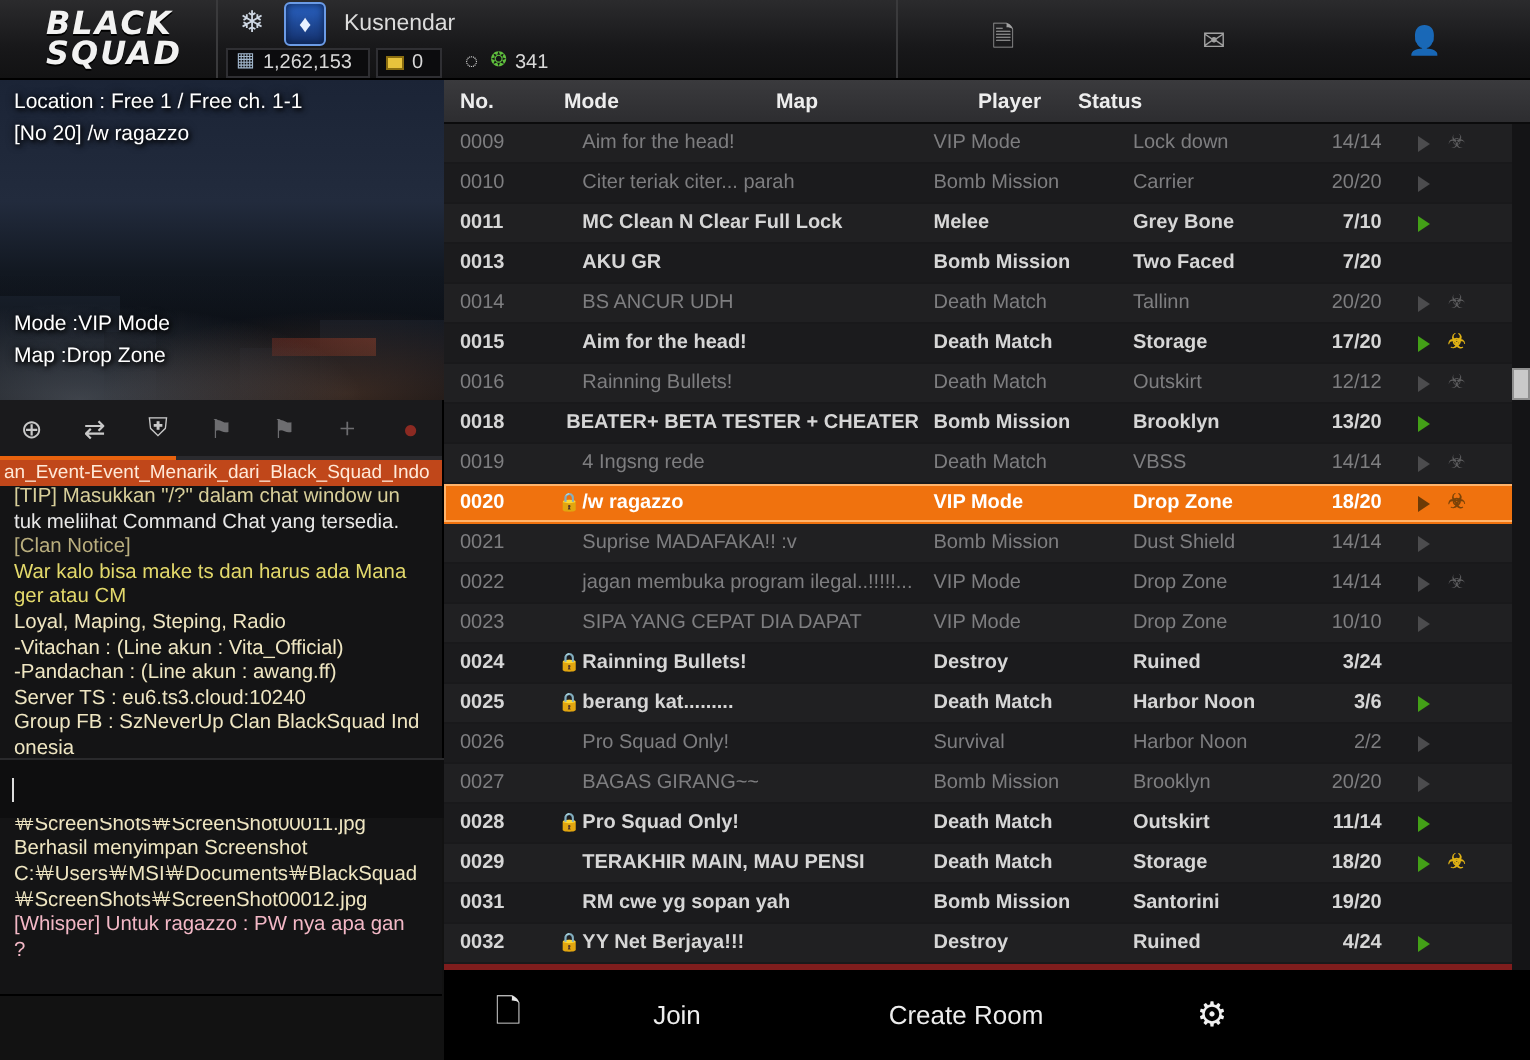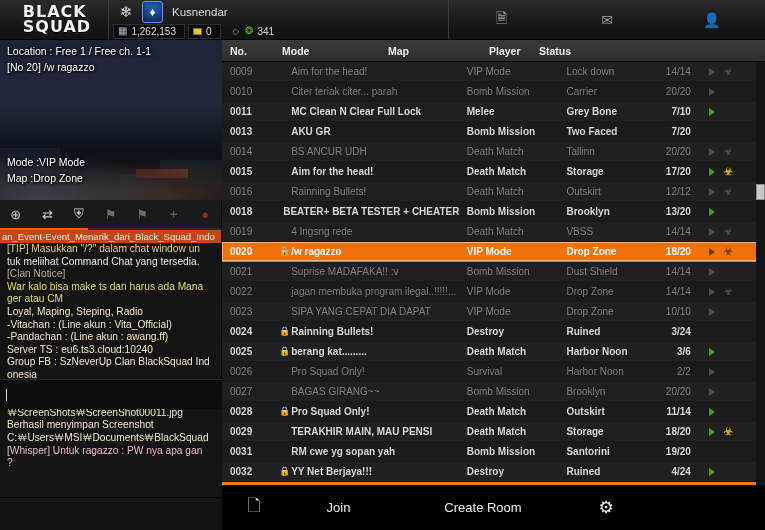--- a/index.html
+++ b/index.html
@@ -17,21 +17,21 @@
     background: linear-gradient(#2b2b2d, #18181a 60%, #121213);
     border-bottom: 1px solid #000;
     display: flex; align-items: stretch;
   }
   .logo-wrap {
     width: 108px; display: flex; align-items: center; justify-content: center;
     padding-left: 6px;
   }
   .logo {
     font-family: "DejaVu Sans", sans-serif;
-    font-weight: bold; 
+    font-weight: bold; font-style: italic;
     color: #f2f2f2; line-height: 0.88; font-size: 16px;
     letter-spacing: 1px; text-align: left;
     text-shadow: 0 1px 0 #000;
   }
 
   .profile-block {
     width: 340px; position: relative;
     border-left: 1px solid #3a3a3c;
     display: flex; flex-direction: column; justify-content: center;
   }
@@ -156,21 +156,21 @@
   .caret { width: 1px; height: 12px; background: #ddd; animation: none; }
   .chat-input input {
     background: transparent; border: 0; outline: none;
     color: #ddd; font-size: 10.5px; font-family: "Liberation Sans", sans-serif;
     width: 200px; padding-left: 3px;
   }
 
   
   .listarea {
     position: absolute; left: 222px; top: 40px; width: 543px; height: 445px;
-    background: #f97316;
+    background: #7f1d1d;
   }
   .lhead {
     display: flex; height: 22px; align-items: center;
     background: linear-gradient(#3a3a3d, #2d2d30);
     border-bottom: 1px solid #0b0b0c;
     color: #ededed; font-size: 10.5px; font-weight: bold;
   }
   .lhead > div, .lrow > div { padding-left: 8px; }
   .c-no     { width: 52px; }
   .c-name   { width: 200px; }
@@ -327,20 +327,21 @@
           <div class="msg c-cream">-Vitachan     : (Line akun : Vita_Official)</div>
           <div class="msg c-cream">-Pandachan : (Line akun : awang.ff)</div>
           <div class="msg c-cream">Server TS : eu6.ts3.cloud:10240</div>
           <div class="msg c-cream">Group FB  : SzNeverUp Clan BlackSquad Ind</div>
           <div class="msg c-cream">onesia</div>
           <div class="msg c-cream">Berhasil menyimpan Screenshot</div>
           <div class="msg c-cream">C:￦Users￦MSI￦Documents￦BlackSquad</div>
           <div class="msg c-cream">￦ScreenShots￦ScreenShot00011.jpg</div>
           <div class="msg c-cream">Berhasil menyimpan Screenshot</div>
           <div class="msg c-cream">C:￦Users￦MSI￦Documents￦BlackSquad</div>
+          <div class="msg c-cream">￦ScreenShots￦ScreenShot00012.jpg</div>
           <div class="msg c-whisper">[Whisper] Untuk ragazzo  : PW nya apa gan</div>
           <div class="msg c-whisper">?</div>
         </div>
     </div>
 
     <div class="chat-input">
       <span class="caret"></span>
       <input type="text" placeholder="" style="">
     </div>
   </div>

